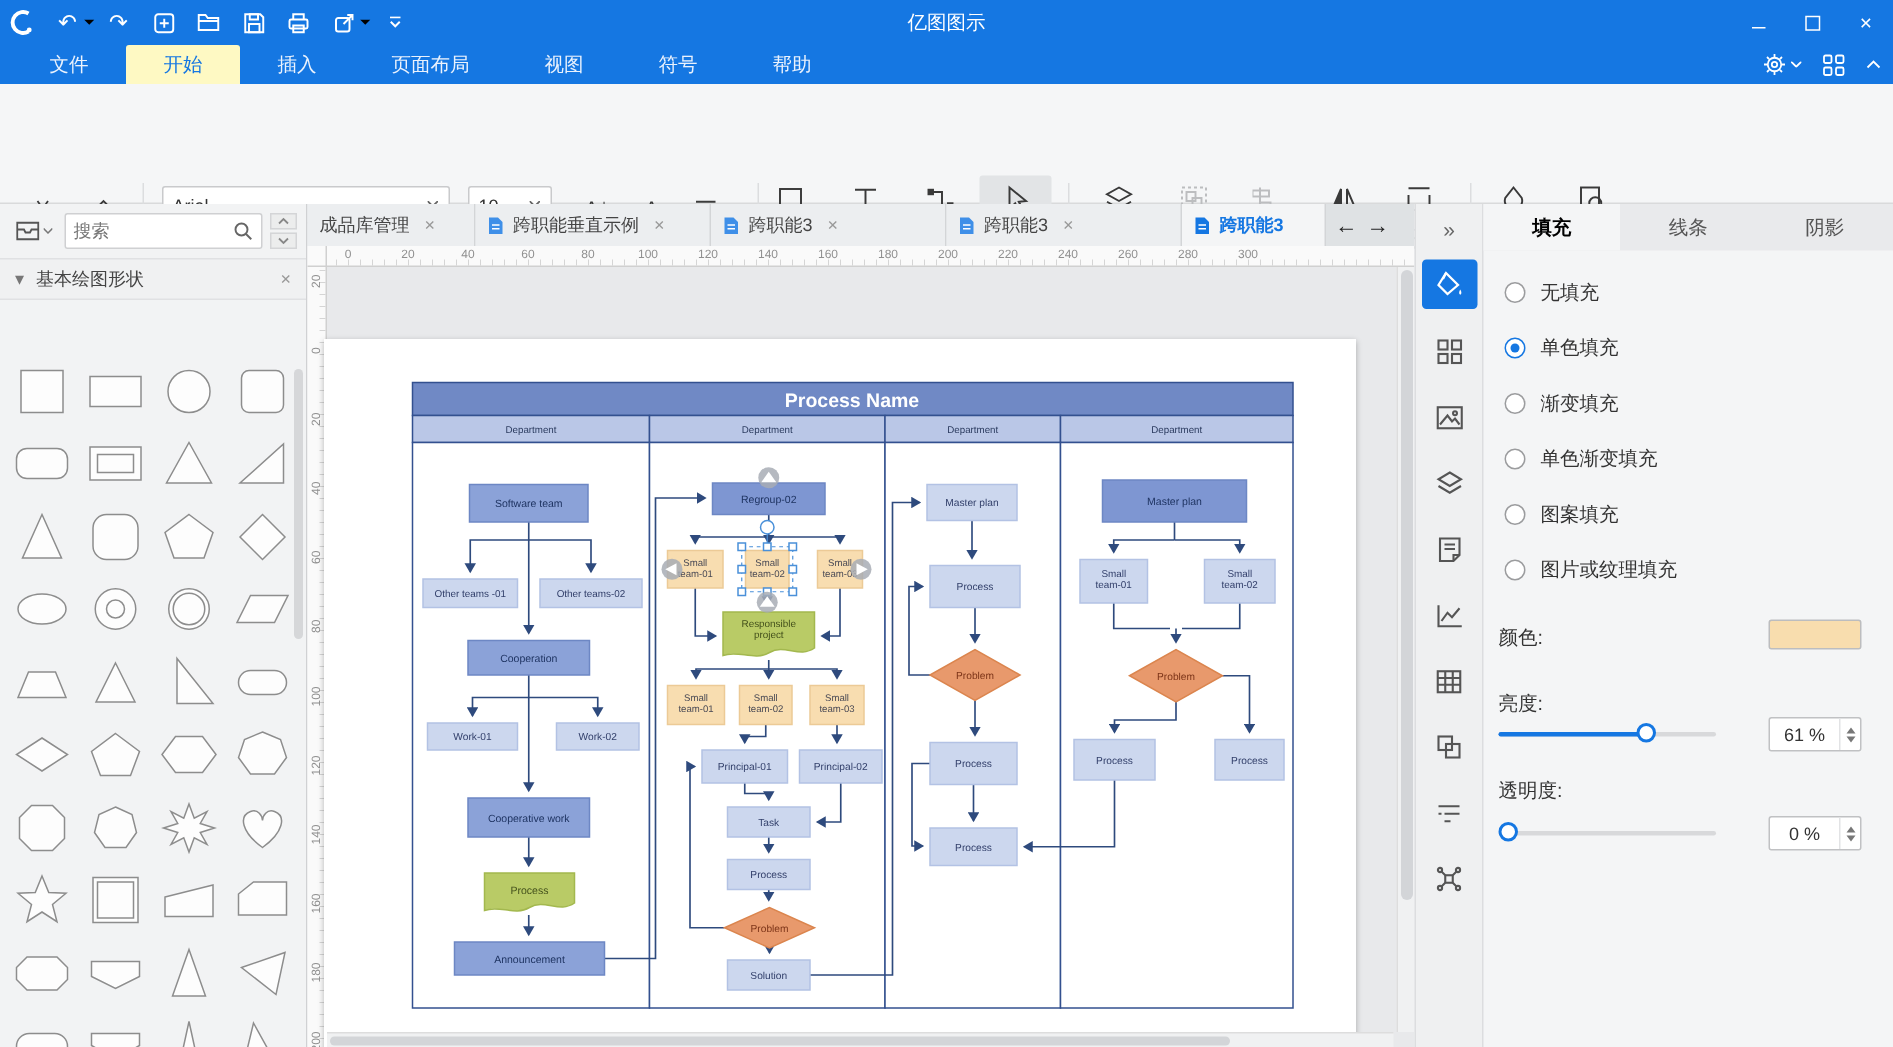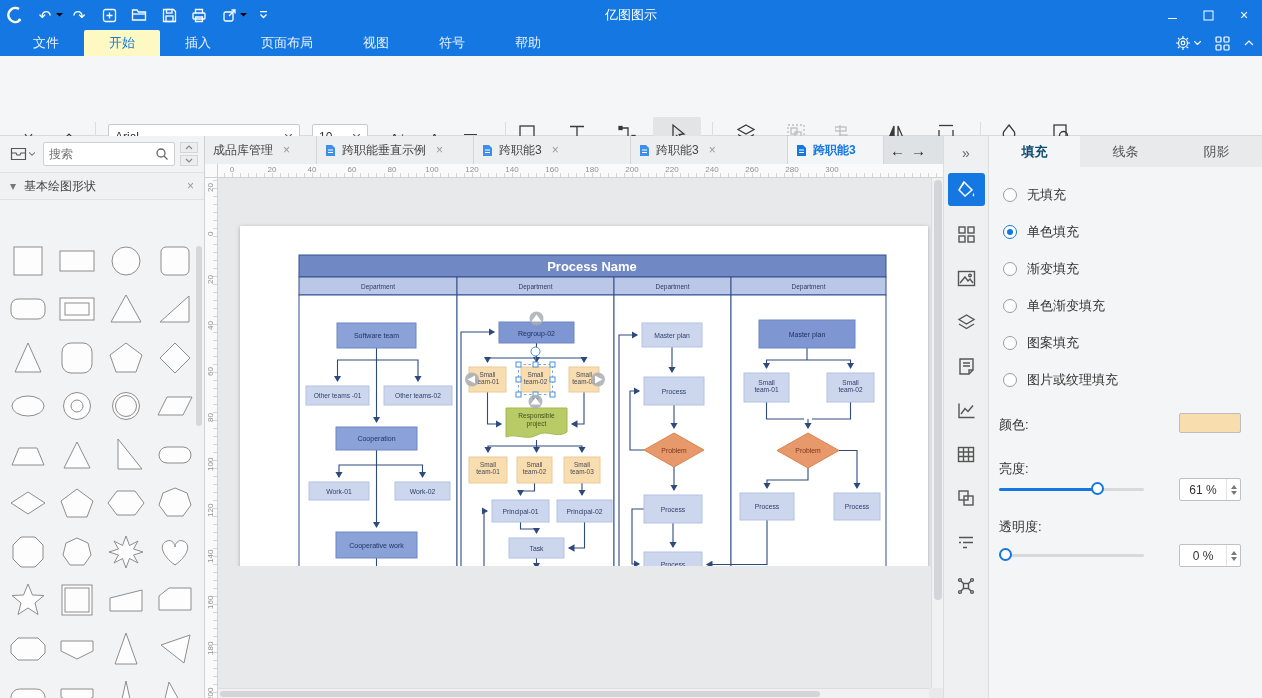--- a/index.html
+++ b/index.html
@@ -58,38 +58,38 @@
 .dtab{display:flex;align-items:center;padding:0 8px;gap:6px;background:#eceef0;border-right:1px solid #d3d5d7;font-size:12px;color:#444}
 .dtab .x{color:#999;font-size:12px;margin-left:4px}
 .dtab.active{background:#f4f5f6;color:#1577e2;font-weight:bold}
 .tab-arrows{display:flex;align-items:center;gap:6px;padding:0 6px;color:#222;font-size:15px;font-weight:bold}
 .ruler-corner{position:absolute;left:0;top:28px;width:13px;height:14px;background:#fafafa;border-right:1px solid #d0d0d0;border-bottom:1px solid #d0d0d0}
 .ruler-h{position:absolute;left:13px;top:28px;width:725px;height:14px;background:#fafafa;border-bottom:1px solid #d0d0d0;display:flex;overflow:hidden;background-image:repeating-linear-gradient(90deg,#d5d5d5 0 1px,transparent 1px 8px);background-size:100% 4px;background-repeat:no-repeat;background-position:6px 100%}
 .ruler-h span{flex:0 0 40px;font-size:8px;color:#909090;text-align:center;line-height:11px;transform:translateX(-6px)}
 .ruler-v{position:absolute;left:0;top:42px;width:13px;height:520px;background:#fafafa;border-right:1px solid #d0d0d0;display:flex;flex-direction:column;overflow:hidden;background-image:repeating-linear-gradient(180deg,#d5d5d5 0 1px,transparent 1px 8px);background-size:4px 100%;background-repeat:no-repeat;background-position:100% 2px}
 .ruler-v span{flex:0 0 46px;font-size:8px;color:#909090;writing-mode:vertical-rl;transform:rotate(180deg);text-align:center;margin-left:1px}
 .ruler-v span:first-child{margin-top:-13px}
-.viewport{position:absolute;left:25px;top:42px;width:711px;height:388px;overflow:hidden}
+.viewport{position:absolute;left:1px;top:42px;width:711px;height:520px;overflow:hidden}
 .page{position:absolute;left:10px;top:48px;width:688px;height:480px;background:#fff;box-shadow:0 1px 4px rgba(0,0,0,.28)}
 .vscroll{position:absolute;right:0;top:42px;width:12px;height:510px;background:#f0f1f2;border-left:1px solid #ddd}
 .vthumb{position:absolute;left:2px;top:2px;width:8px;height:420px;background:#d3d5d8;border-radius:4px}
 .hscroll{position:absolute;left:13px;bottom:0;width:711px;height:10px;background:#f0f1f2;border-top:1px solid #ddd}
 .hthumb{position:absolute;left:2px;top:2px;width:600px;height:6px;background:#d3d5d8;border-radius:3px}
 
 .istrip{position:absolute;left:943px;top:136px;width:45px;height:562px;background:#eff0f1;border-left:1px solid #dcdddf;display:flex;flex-direction:column;align-items:center}
 .is-it{width:45px;height:44px;display:flex;align-items:center;justify-content:center;color:#555}
 .is-it svg{stroke:currentColor;fill:none;stroke-width:1.4}
 .is-more{height:34px;color:#666;font-size:14px;display:flex;align-items:center}
 .is-active{width:37px;height:33px;background:#1577e2;border-radius:3px;display:flex;align-items:center;justify-content:center;margin:3px 0 6px 0}
 .is-active svg{stroke:#fff;fill:none;stroke-width:1.5}
 
 .rpanel{position:absolute;left:988px;top:136px;width:274px;height:562px;background:#f4f5f6;border-left:1px solid #dcdddf}
 .rp-tabs{height:31px;background:#e9eaec;display:flex}
 .rp-tab{flex:1;display:flex;align-items:center;justify-content:center;font-size:13px;color:#555}
-.rp-tab.active{background:#f4f5f6;color:#0c4a6e;font-weight:bold}
+.rp-tab.active{background:#f4f5f6;color:#000000;font-weight:bold}
 .radio-row{position:absolute;left:14px;display:flex;align-items:center;gap:10px;font-size:13px;color:#333}
 .rad{width:14px;height:14px;border-radius:50%;border:1px solid #9b9c9e;background:#fff;position:relative}
 .rad.on{border-color:#1577e2}
 .rad.on::after{content:"";position:absolute;left:3px;top:3px;width:6px;height:6px;border-radius:50%;background:#1577e2}
 .rp-label{position:absolute;left:10px;font-size:13px;color:#333}
 .swatch{position:absolute;left:190px;width:62px;height:20px;border:1px solid #bcbdbf;border-radius:2px}
 .slider{position:absolute;left:10px;width:145px;height:14px}
 .sl-track{position:absolute;left:0;top:6px;width:100%;height:3px;background:#d8d9db;border-radius:2px}
 .sl-fill{position:absolute;left:0;top:6px;height:3px;background:#1577e2;border-radius:2px}
 .sl-thumb{position:absolute;top:0;width:13px;height:13px;border-radius:50%;background:#fff;border:2px solid #1577e2}

